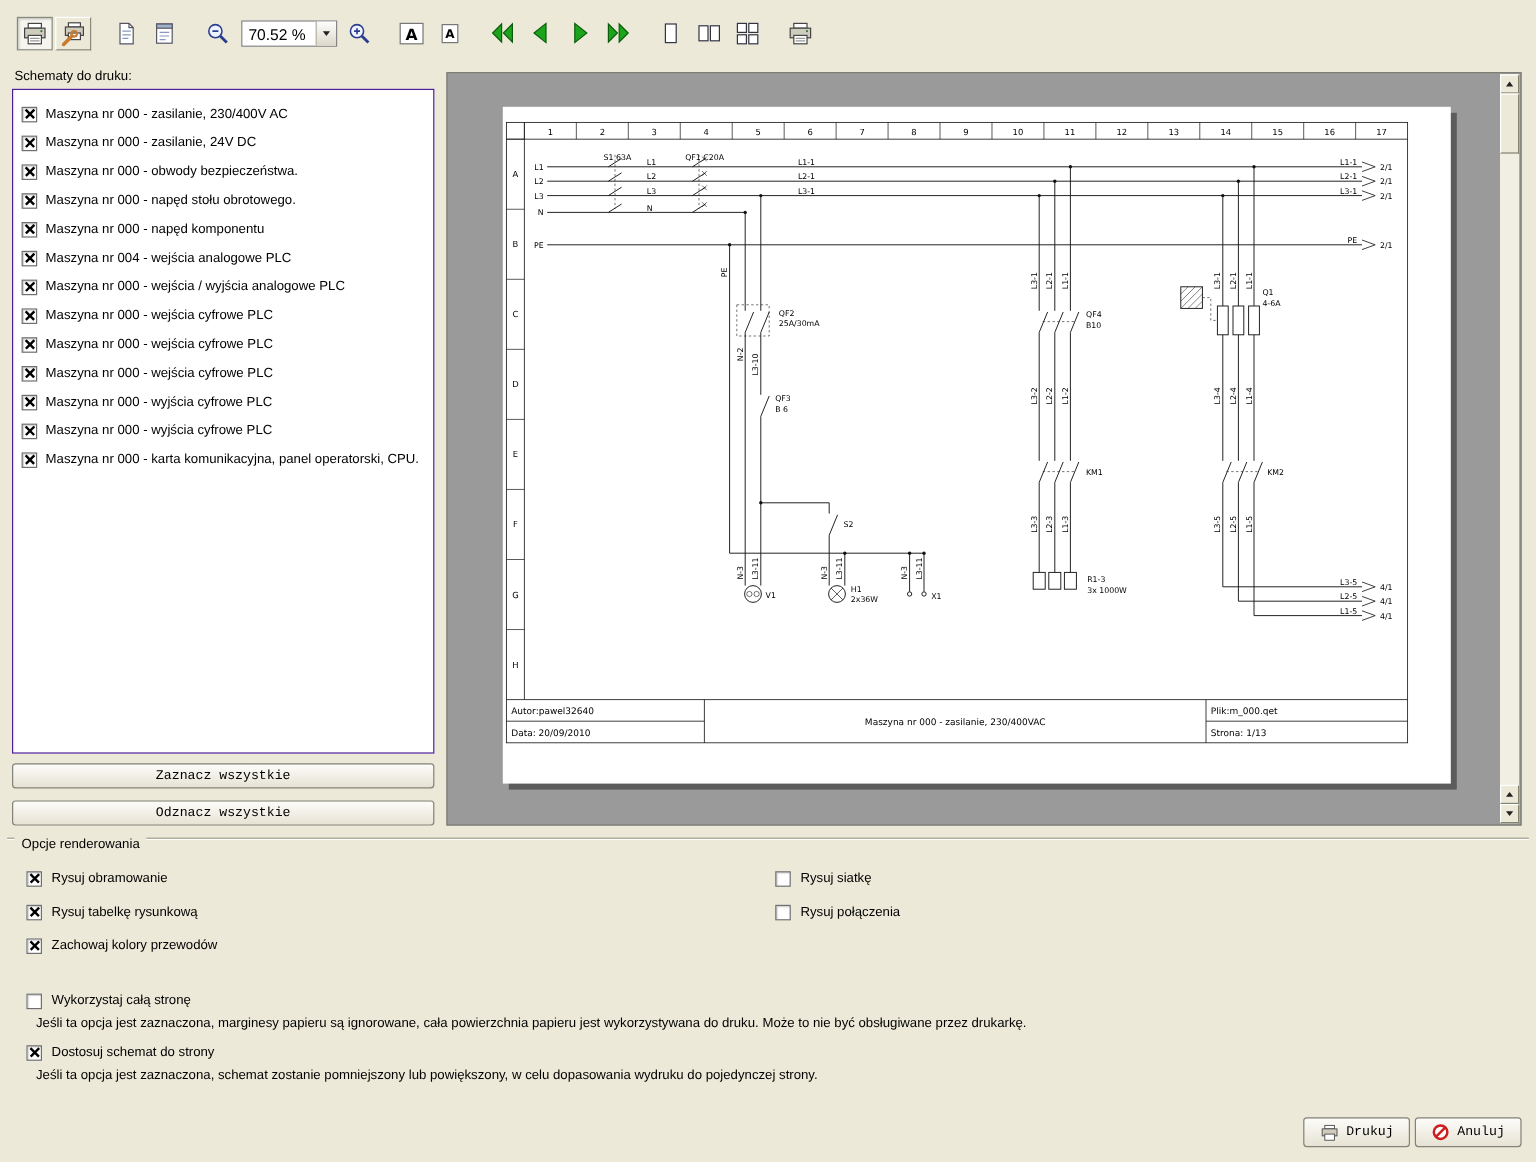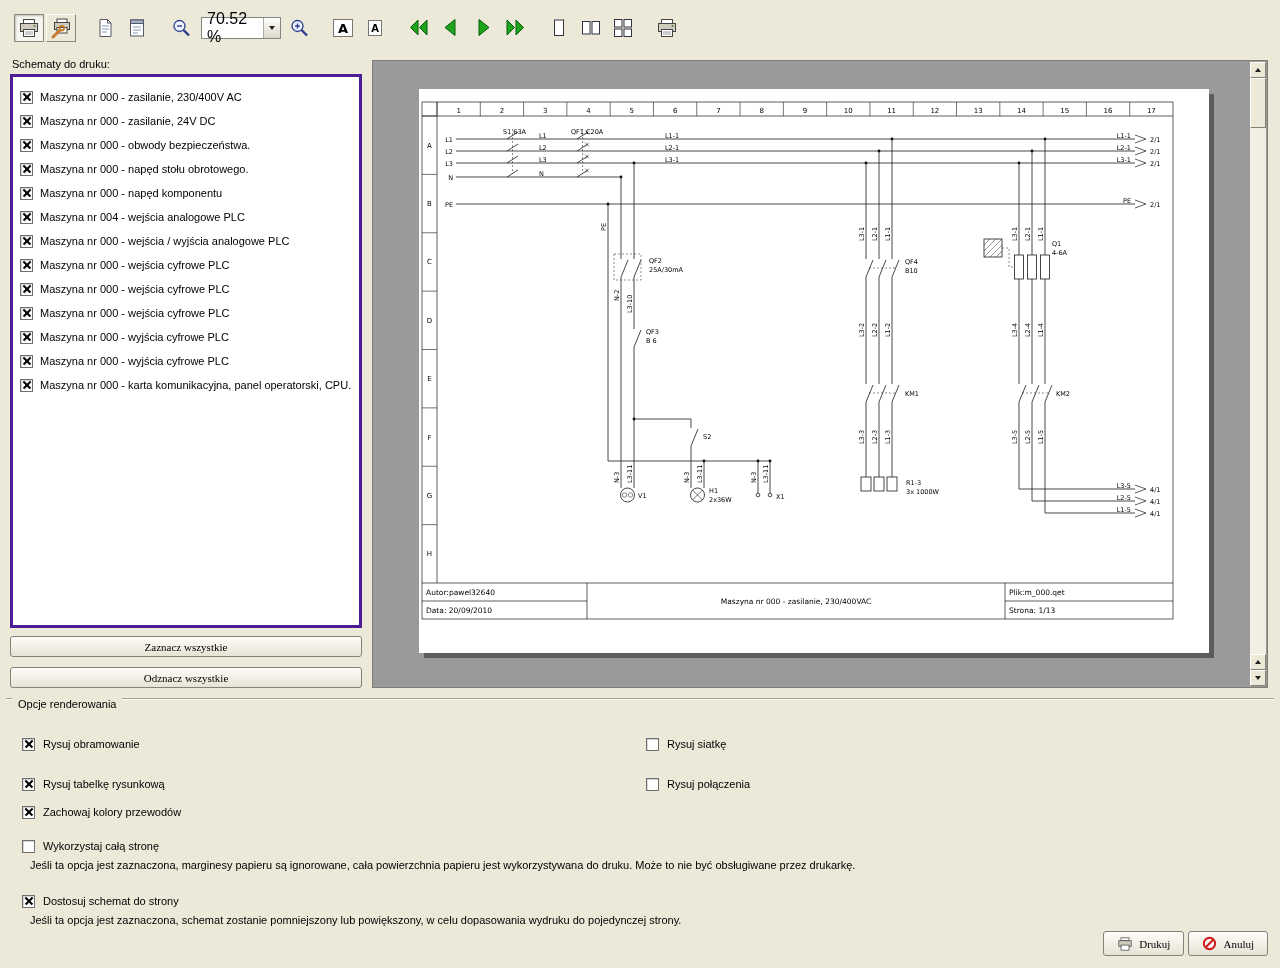--- a/index.html
+++ b/index.html
@@ -12,58 +12,58 @@
        font-family:"Liberation Sans","DejaVu Sans",sans-serif;font-size:11px;color:#000}
 
   
   .toolbar{position:absolute;left:0;top:0;width:100%;height:56px;display:flex;align-items:center;padding-left:14px}
   .tbtn{width:30px;height:28px;flex:none;display:flex;align-items:center;justify-content:center;
         border:1px solid transparent;background:transparent;padding:0;margin-right:2px}
   .tbtn.pressed{background:#f7f5ef;border-color:#8a8a7c;box-shadow:inset 1px 1px 2px rgba(0,0,0,.22)}
   .tbtn.raised{border-color:#fff #8a8a7c #8a8a7c #fff;background:var(--window-bg)}
   .tsep{width:12px;height:1px;flex:none}
   .zoom-combo{width:80px;height:22px;flex:none;border:1px solid #848484;background:#fff;display:flex;align-items:center;margin:0 3px}
-  .zoom-text{flex:1;padding-left:5px;font-size:16px}
+  .zoom-text{flex:1;padding-left:5px;font-size:13px}
   .zoom-arrow-btn{width:17px;height:20px;flex:none;background:linear-gradient(#fdfdfb,#dcd9ca);
         border-left:1px solid #b0ad9e;display:flex;align-items:center;justify-content:center}
   .tri-down{width:0;height:0;border-left:3.5px solid transparent;border-right:3.5px solid transparent;border-top:4.5px solid #222}
   .tri-up{width:0;height:0;border-left:3.5px solid transparent;border-right:3.5px solid transparent;border-bottom:4.5px solid #222}
 
   
   .sidebar-title{position:absolute;left:12px;top:58px}
   .list-box{position:absolute;left:10px;top:74px;width:352px;height:554px;background:#fff;
-        border:3px solid #4c1d95;padding-top:8px;overflow:hidden}
+        border:1px solid #4c1d95;padding-top:8px;overflow:hidden}
   .list-item{display:flex;align-items:center;gap:7px;height:24px;padding-left:7px}
   .checkbox{position:relative;width:13px;height:13px;background:#fff;border:1px solid #6f6f6f;flex:none;
         box-shadow:inset 1px 1px 1px rgba(0,0,0,.18)}
   .checkbox.checked::before,.checkbox.checked::after{content:"";position:absolute;left:0.5px;top:4.8px;width:10px;height:1.7px;background:#000}
   .checkbox.checked::before{transform:rotate(45deg)}
   .checkbox.checked::after{transform:rotate(-45deg)}
   .btn{display:flex;align-items:center;justify-content:center;gap:6px;background:linear-gradient(#fdfcf9,#e6e3d4);
-        border:1px solid #84837a;border-radius:3px;font-size:11px;font-family:Liberation Serif, serif;color:#000}
+        border:1px solid #84837a;border-radius:3px;font-size:11px;font-family:Liberation Mono, monospace;color:#000}
   .side-btn{position:absolute;left:10px;width:352px;height:21px}
 
   
   .preview{position:absolute;left:372px;top:60px;width:896px;height:628px;background:var(--preview-bg);border:1px solid #7e7d74}
   .page{position:absolute;left:46px;top:28px;width:790px;height:564px;background:#fff;box-shadow:5px 5px 0 rgba(30,30,30,.5)}
   .page svg{display:block;width:790px;height:564px}
   svg text{font-family:"DejaVu Sans",sans-serif;fill:#000}
   .vscroll{position:absolute;top:1px;right:1px;width:16px;height:624px;background:#f1efe3}
   .sbtn{position:absolute;left:0;width:16px;height:16px;background:var(--window-bg);border:1px solid;
         border-color:#fff #848473 #848473 #fff;display:flex;align-items:center;justify-content:center;padding:0}
   .sthumb{position:absolute;left:0;top:16px;width:16px;height:50px;background:var(--window-bg);border:1px solid;
         border-color:#fff #848473 #848473 #fff}
 
   
   .group{position:absolute;left:6px;width:1268px}
   .group-head{display:flex;align-items:flex-start;gap:6px}
   .group-head::before{content:"";width:6px;height:1px;background:#a29f8c;box-shadow:0 1px 0 #fff}
   .group-head::after{content:"";flex:1;height:1px;background:#a29f8c;box-shadow:0 1px 0 #fff}
   .opt-col{position:absolute;top:16px}
-  .option-row{display:flex;align-items:center;gap:8px;height:20px;margin-top:20px}
+  .option-row{display:flex;align-items:center;gap:8px;height:20px;margin-top:8px}
   .opt-col .option-row:nth-child(3){margin-top:8px}
   .option-desc{margin:3px 0 6px 8px}
   .print-body{padding-left:16px;padding-top:10px}
 
   
   .bottom-bar{position:absolute;right:12px;top:931px;display:flex;gap:4px}
   .action-btn{height:25px;padding:0 13px}
 </style>
 </head>
 <body>

